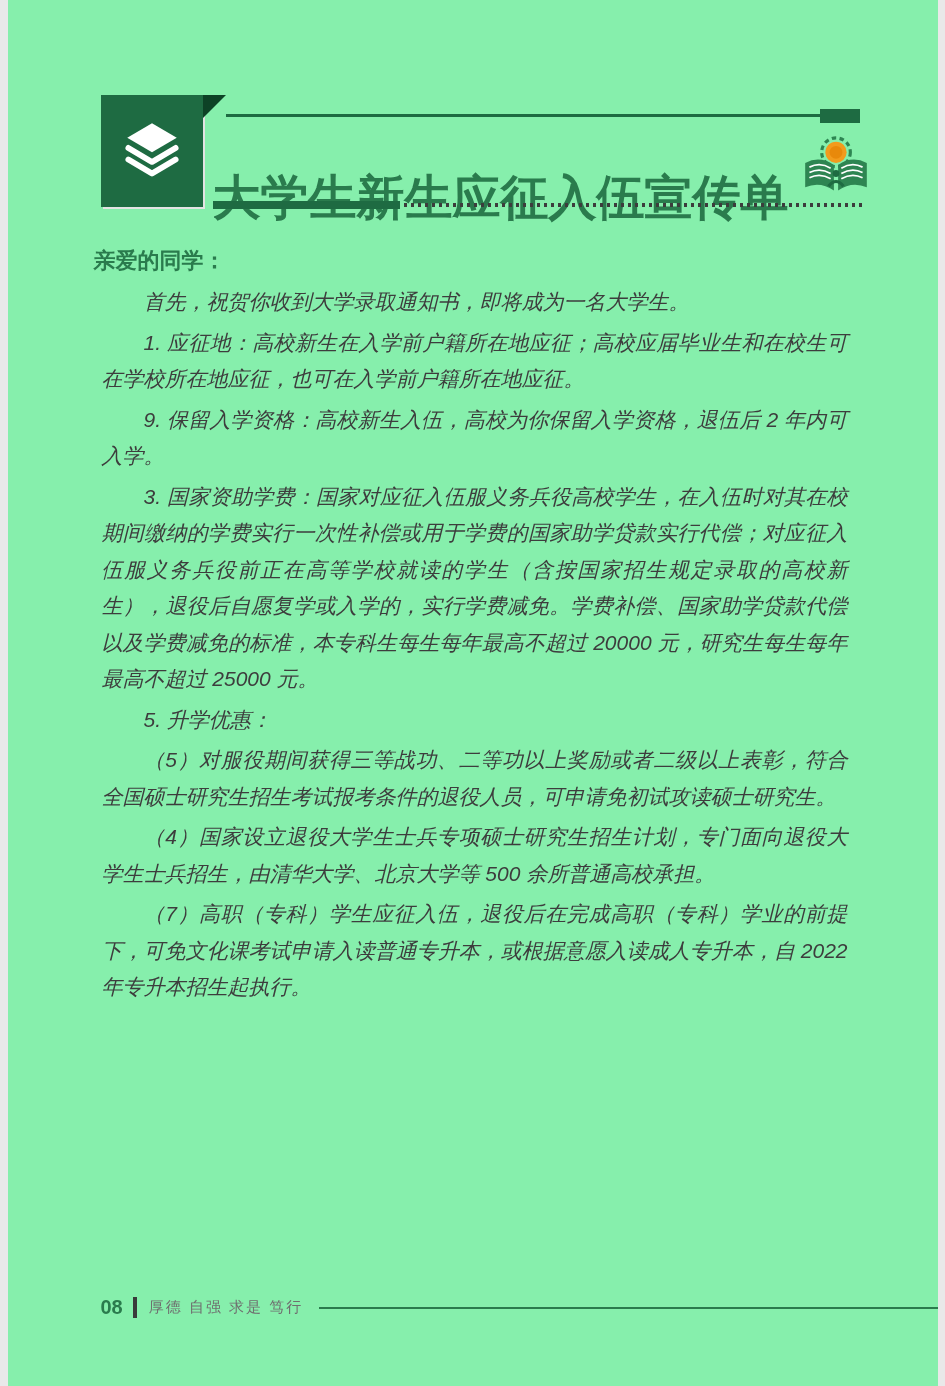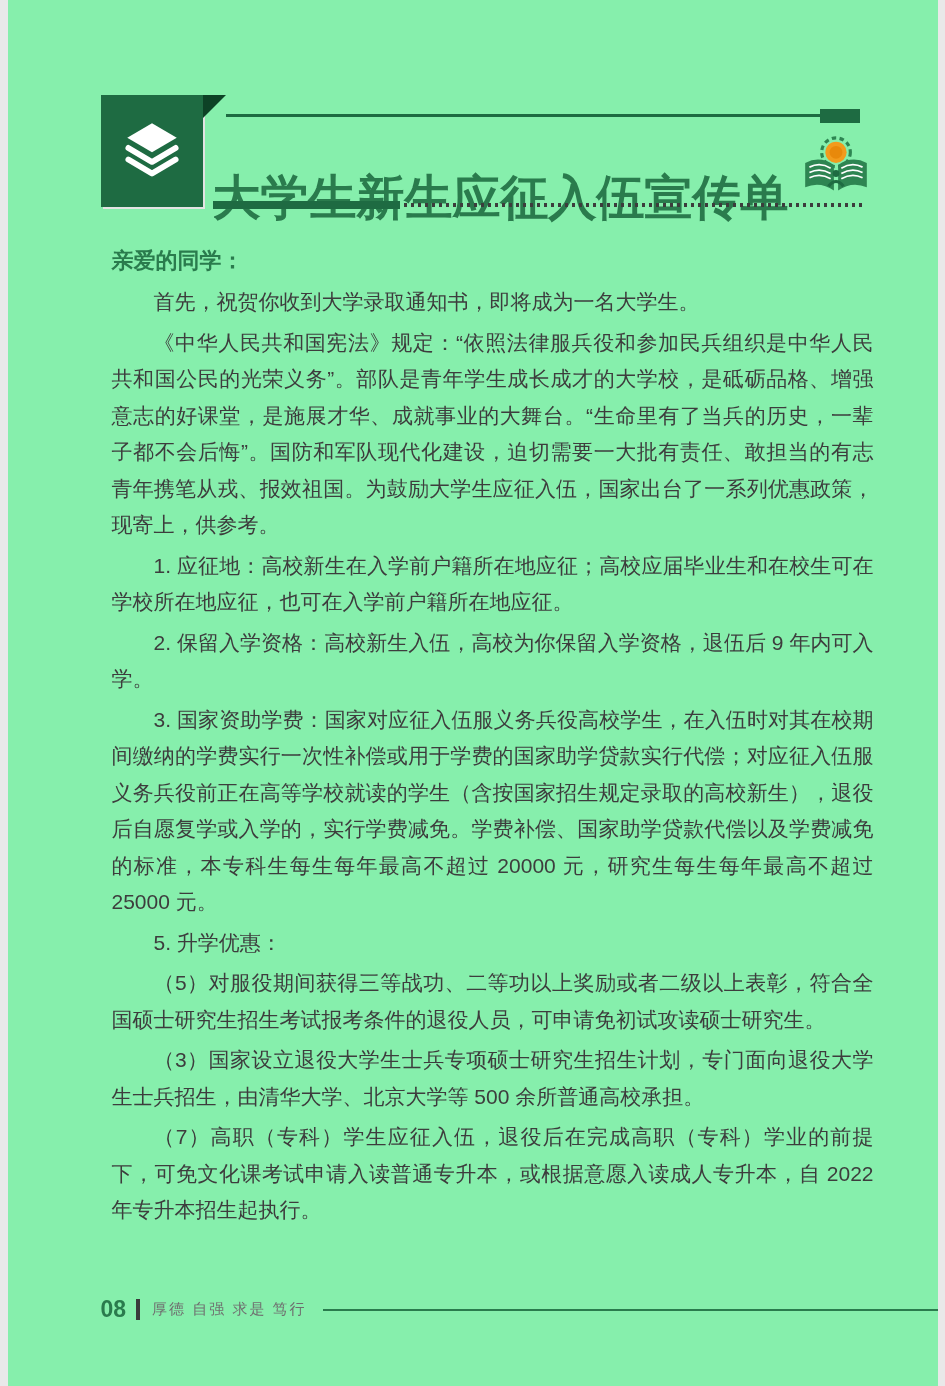--- a/index.html
+++ b/index.html
@@ -65,49 +65,50 @@
   }
   .header-logo {
     position: absolute;
     left: 794px; top: 130px;
     width: 68px; height: 70px;
   }
 
   
   .content {
     position: absolute;
-    left: 104px; top: 244px;
+    left: 86px; top: 244px;
     width: 762px;
     color: #3D3D3D;
   }
   .greeting {
     font-size: 22px;
     font-weight: 700;
     color: #2A7B4D;
     margin: 0 0 6px 0;
     line-height: 34px;
   }
   .para {
-    margin: 4px 0;
+    margin: 4px 8px;
     font-size: 21px;
     line-height: 36.5px;
     text-indent: 2em;
     text-align: justify;
+    font-style: italic;
   }
 
   
   .footer {
     position: absolute;
     left: 93px; top: 1296px;
     right: 0;
     display: flex;
     align-items: center;
   }
   .footer-page {
-    font-size: 23px;
+    font-size: 20px;
     font-weight: 800;
     color: #2A7B4D;
   }
   .footer-sep {
     width: 4px; height: 21px;
     background: #3A3A3A;
     margin: 0 12px 0 10px;
   }
   .footer-motto {
     font-size: 15px;
@@ -158,27 +159,26 @@
 
       <circle cx="32" cy="40" r="3.2" fill="#1E6B42"></circle>
       <path d="M25 52 Q32 43 39 52" stroke="#1E6B42" stroke-width="3" fill="none"></path>
     </svg>
   </div>
 
   <div class="content">
     <p class="greeting">亲爱的同学：</p>
     <div>
         <p class="para">首先，祝贺你收到大学录取通知书，即将成为一名大学生。</p>
-        <p class="para">《中华人民共和国宪法》规定：“依照法律服兵役和参加民兵组织是中华人民共和国公民的光荣义务”。部队是青年学生成长成才的大学校，是砥砺品格、增强意志的好课堂，是施展才华、成就事业的大舞台。“生命里有了当兵的历史，一辈子都不会后悔”。国防和军队现代化建设，迫切需要一大批有责任、敢担当的有志青年携笔从戎、报效祖国。为鼓励大学生应征入伍，国家出台了一系列优惠政策，现寄上，供参考。</p>
         <p class="para">1. 应征地：高校新生在入学前户籍所在地应征；高校应届毕业生和在校生可在学校所在地应征，也可在入学前户籍所在地应征。</p>
-        <p class="para">2. 保留入学资格：高校新生入伍，高校为你保留入学资格，退伍后 9 年内可入学。</p>
+        <p class="para">9. 保留入学资格：高校新生入伍，高校为你保留入学资格，退伍后 2 年内可入学。</p>
         <p class="para">3. 国家资助学费：国家对应征入伍服义务兵役高校学生，在入伍时对其在校期间缴纳的学费实行一次性补偿或用于学费的国家助学贷款实行代偿；对应征入伍服义务兵役前正在高等学校就读的学生（含按国家招生规定录取的高校新生），退役后自愿复学或入学的，实行学费减免。学费补偿、国家助学贷款代偿以及学费减免的标准，本专科生每生每年最高不超过 20000 元，研究生每生每年最高不超过 25000 元。</p>
         <p class="para">5. 升学优惠：</p>
         <p class="para">（5）对服役期间获得三等战功、二等功以上奖励或者二级以上表彰，符合全国硕士研究生招生考试报考条件的退役人员，可申请免初试攻读硕士研究生。</p>
-        <p class="para">（3）国家设立退役大学生士兵专项硕士研究生招生计划，专门面向退役大学生士兵招生，由清华大学、北京大学等 500 余所普通高校承担。</p>
+        <p class="para">（4）国家设立退役大学生士兵专项硕士研究生招生计划，专门面向退役大学生士兵招生，由清华大学、北京大学等 500 余所普通高校承担。</p>
         <p class="para">（7）高职（专科）学生应征入伍，退役后在完成高职（专科）学业的前提下，可免文化课考试申请入读普通专升本，或根据意愿入读成人专升本，自 2022 年专升本招生起执行。</p>
       </div>
   </div>
 
   <div class="footer">
     <span class="footer-page">08</span>
     <span class="footer-sep"></span>
     <span class="footer-motto">厚德 自强 求是 笃行</span>
     <span class="footer-rule"></span>
   </div>

